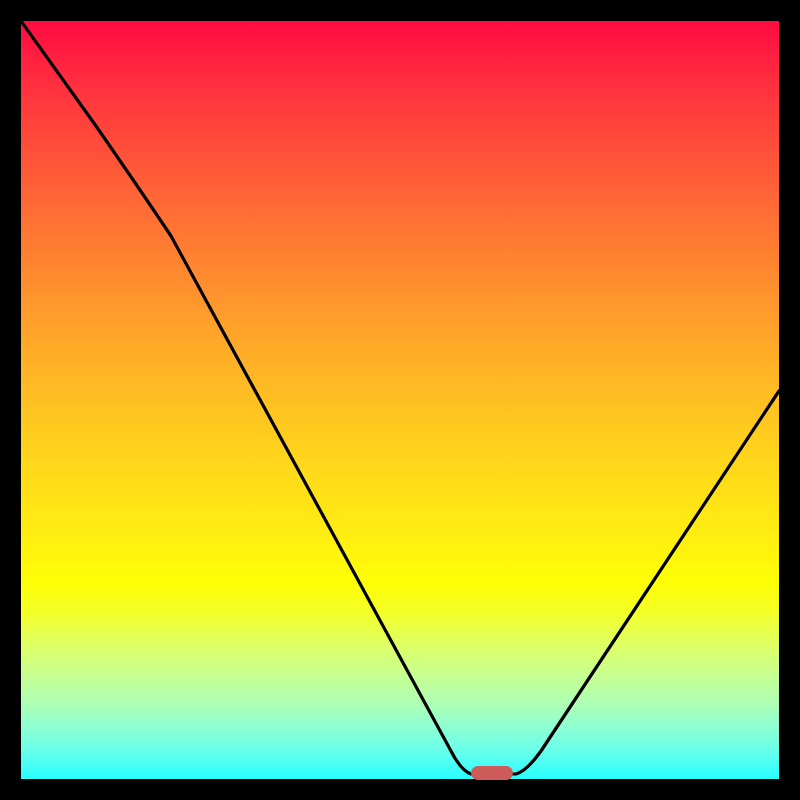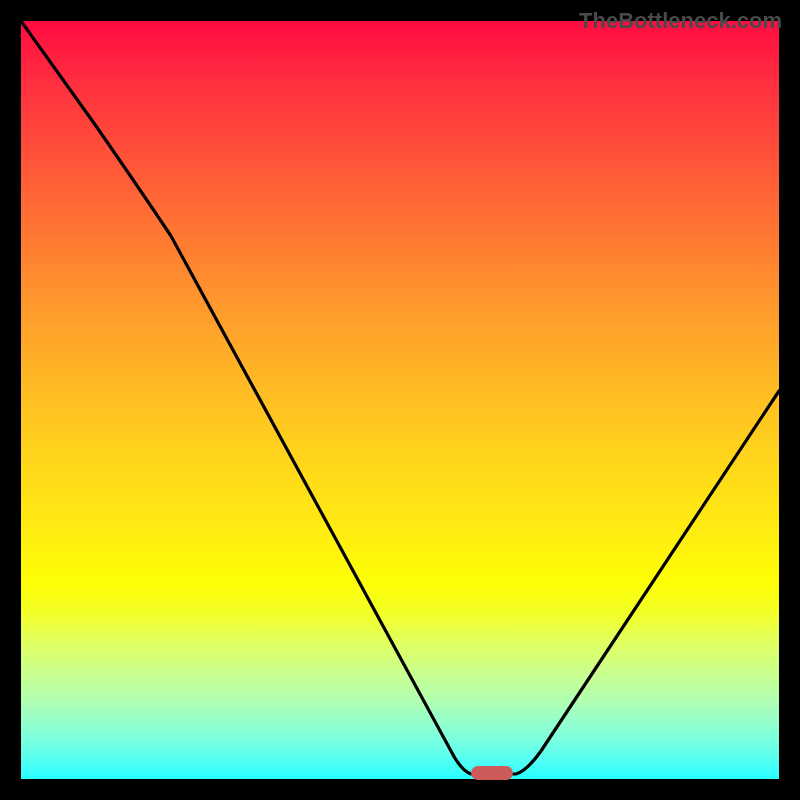--- a/index.html
+++ b/index.html
@@ -74,21 +74,20 @@
     height: 14px;
     background: #cc5b59;
     border-radius: 7px;
     z-index: 5;
   }
 </style>
 </head>
 <body>
 
 <div class="container">
-  <div class="watermark">TheBottleneck.com</div>
 
   <div class="plot-area">
     <div class="gradient-bg"></div>
 
     <svg class="curve" viewBox="0 0 758 758" preserveAspectRatio="none">
       <path d="M 0 0
                L 75 105
                C 120 170, 140 200, 150 215
                L 430 730
                C 436 742, 442 750, 450 753

